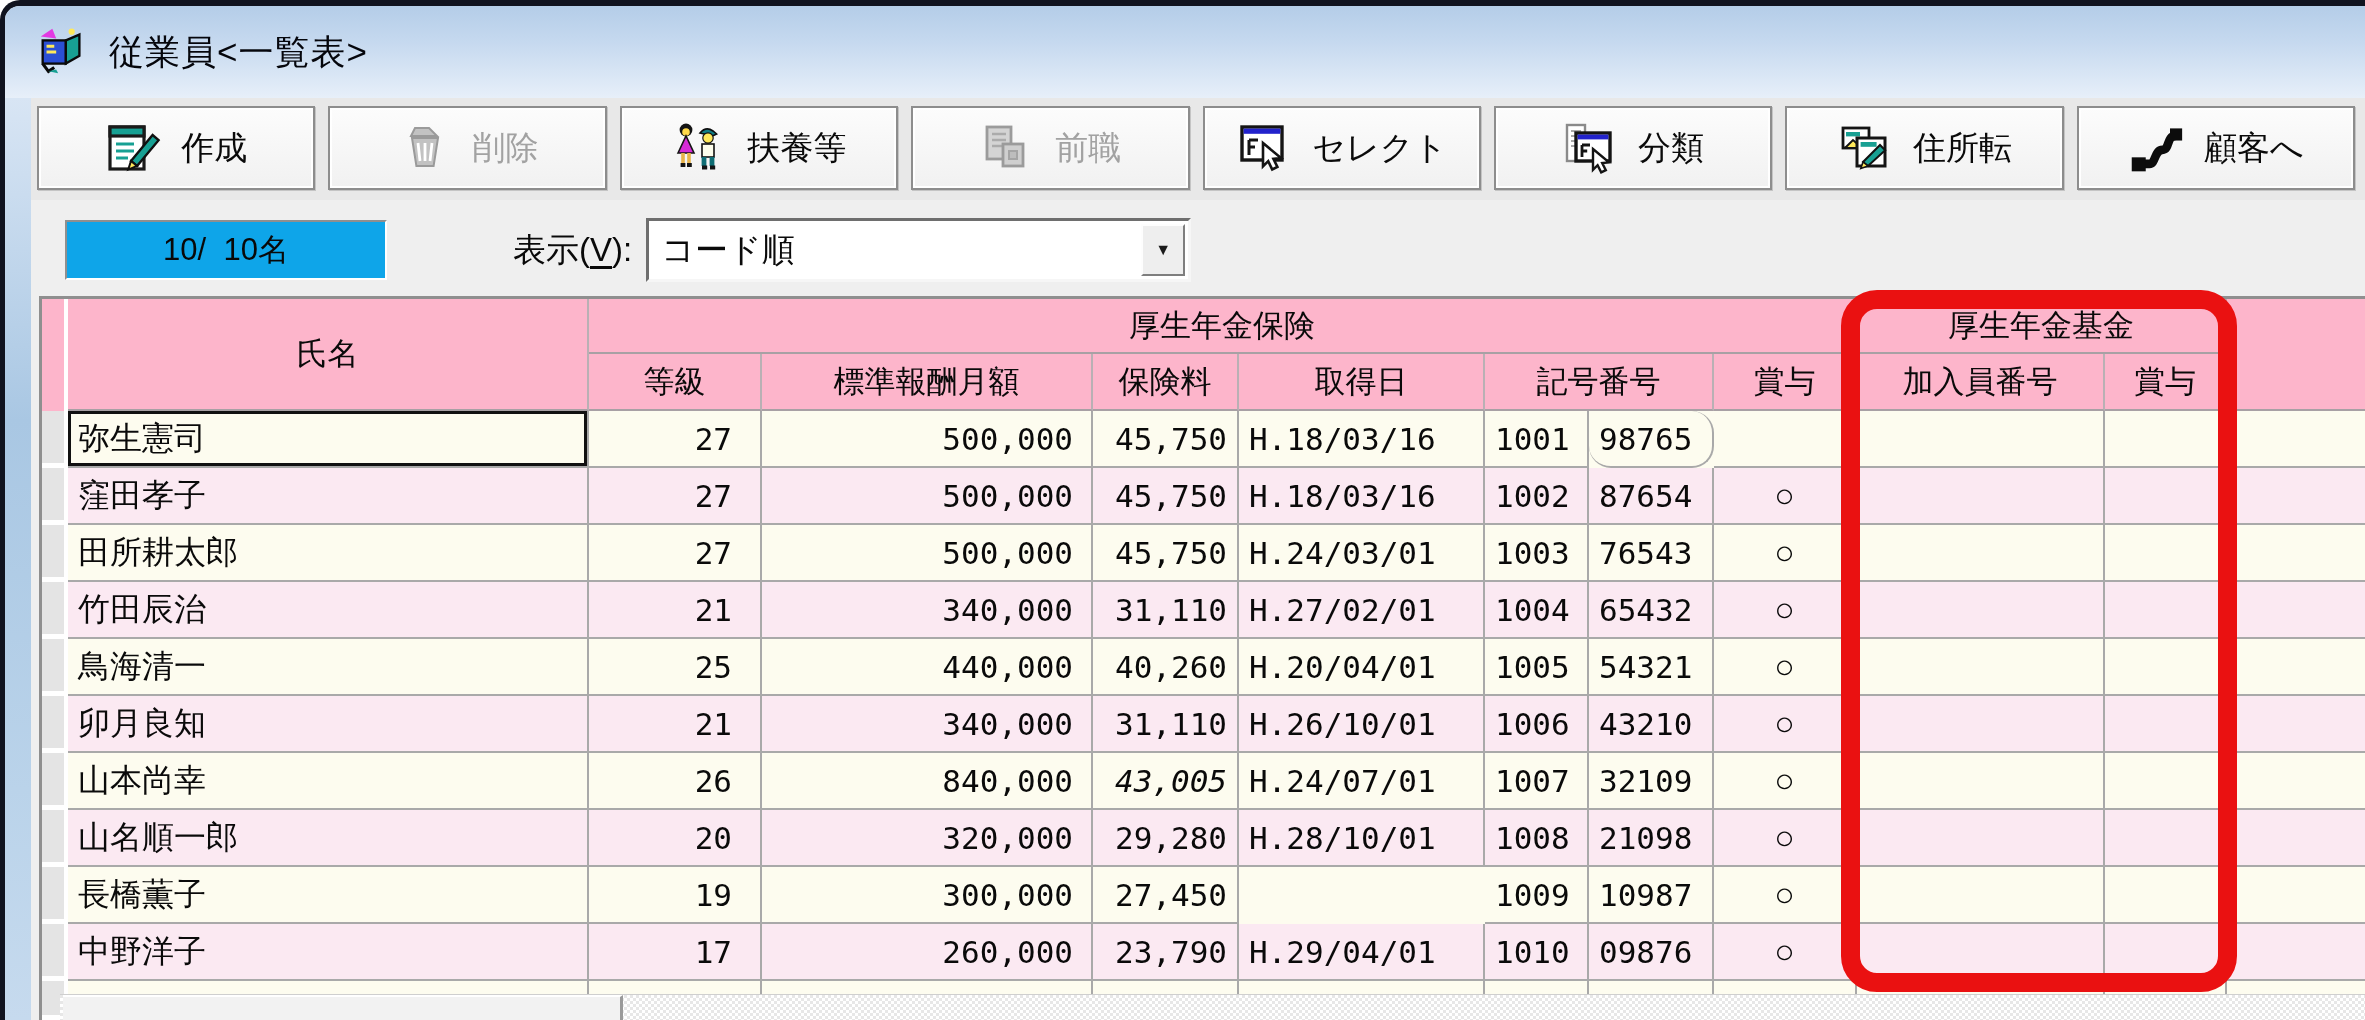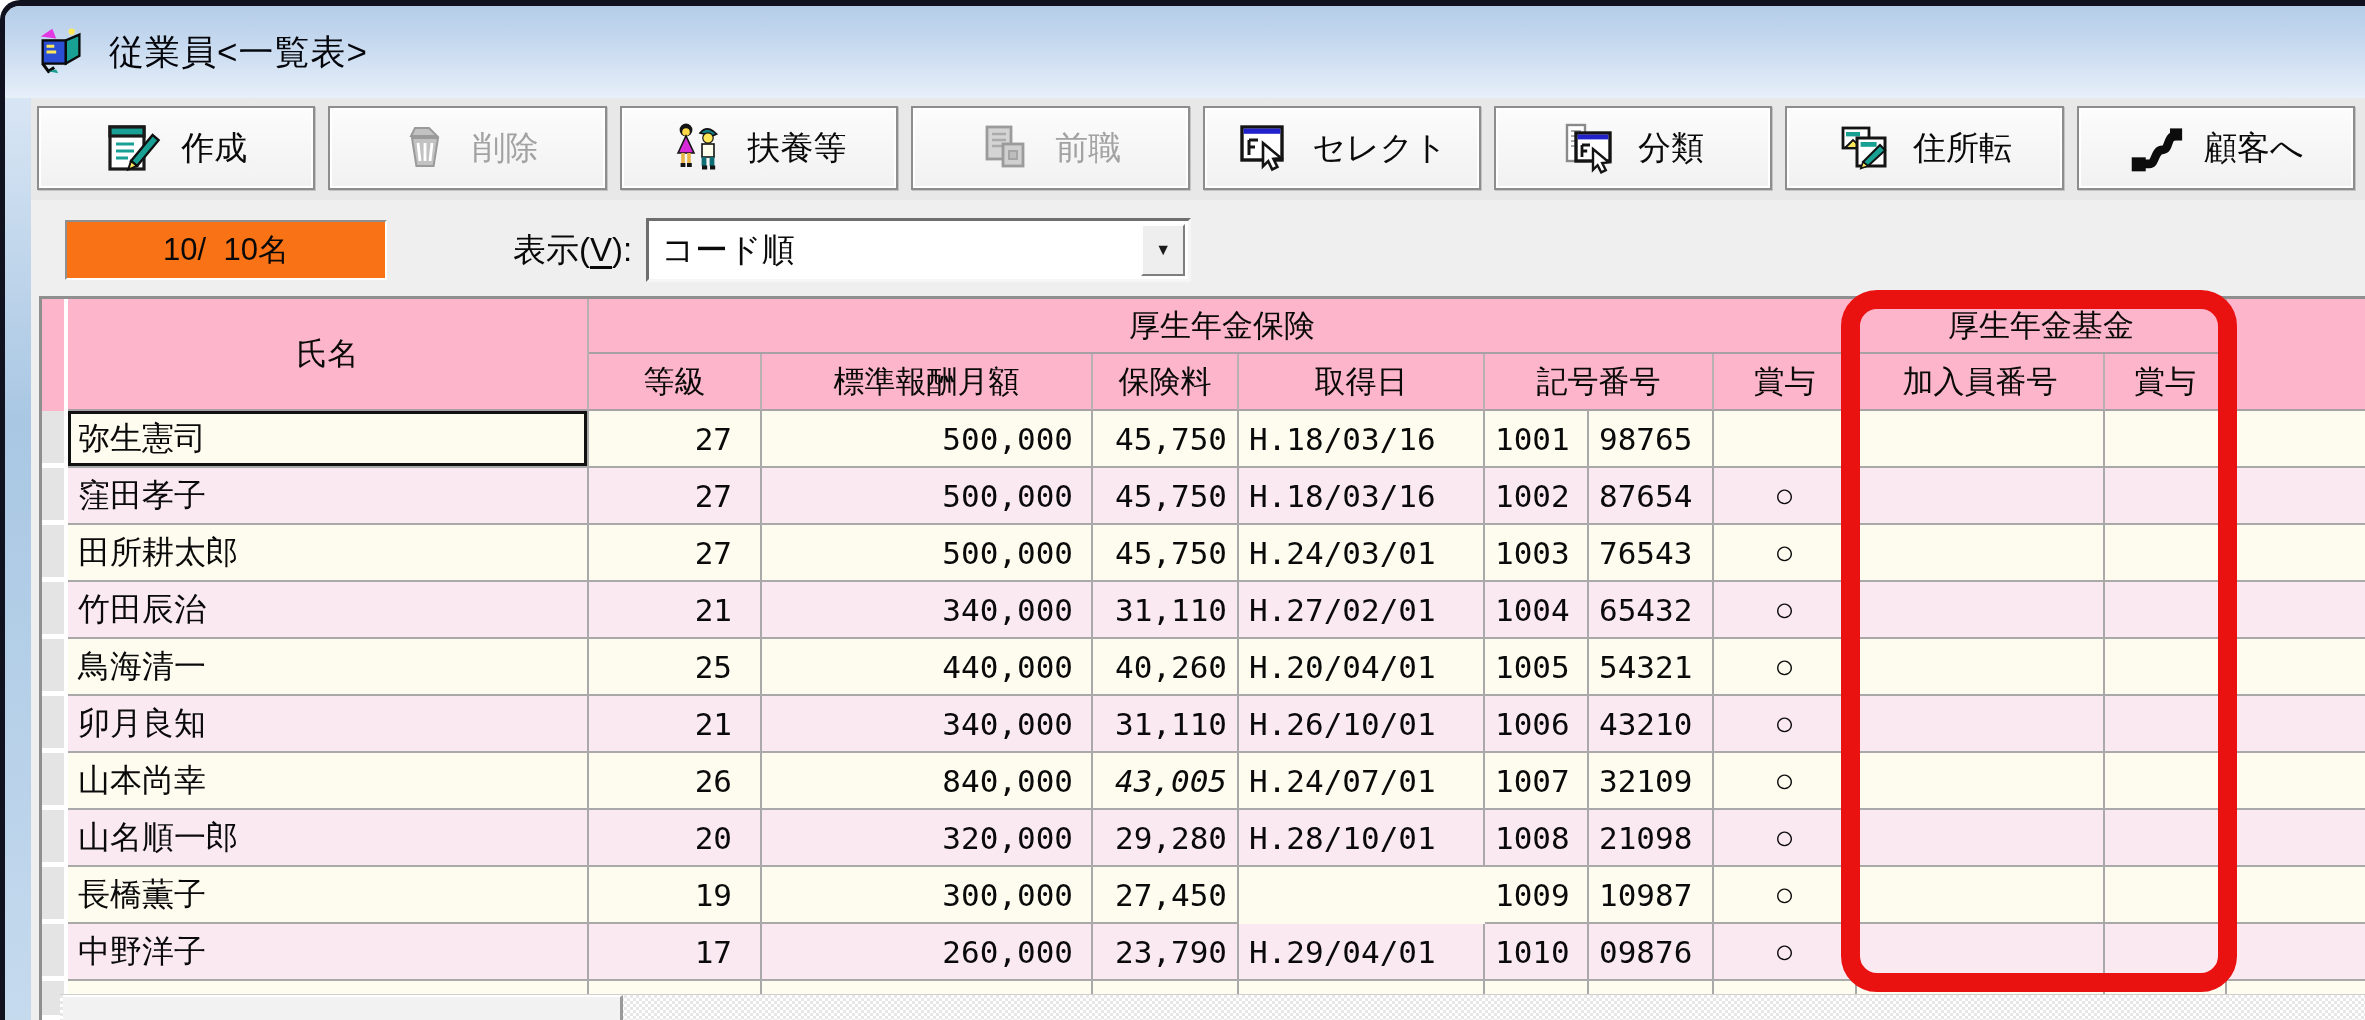--- a/index.html
+++ b/index.html
@@ -27,21 +27,21 @@
   .tbtn { flex:1 1 0; height:84px; display:flex; align-items:center; justify-content:center;
           gap:20px; background:linear-gradient(#fcfcfc,#f1f1f1);
           border:2px solid #8d8d8d; box-shadow:inset 0 0 0 2px #ffffff,1px 1px 0 #c4c4c4;
           font-size:33px; color:#0a0a0a; cursor:default; }
   .tbtn svg { width:56px; height:56px; flex:0 0 auto; }
   .tbtn.disabled { color:#a2a2a2; }
 
   
   .controlbar { position:absolute; top:194px; left:26px; right:0; height:100px;
                 background:#efefef; display:flex; align-items:center; }
-  .count-box { margin-left:34px; width:322px; height:60px; background:#f97316;
+  .count-box { margin-left:34px; width:322px; height:60px; background:#0ea5e9;
                border-top:2px solid #8f8f8f; border-left:2px solid #8f8f8f;
                border-bottom:2px solid #ffffff; border-right:2px solid #ffffff;
                display:flex; align-items:center; justify-content:center;
                font-size:31px; white-space:pre; color:#090909; }
   .display-label { margin-left:126px; font-size:33px; color:#090909; }
   .display-label .accel { text-decoration:underline; text-underline-offset:5px; }
   .combo { margin-left:14px; width:545px; height:64px; background:#ffffff; position:relative;
            border:3px solid; border-color:#6e6e6e #f6f6f6 #f6f6f6 #6e6e6e;
            display:flex; align-items:center; padding-left:12px; font-size:33px; color:#0a0a0a; }
   .combo-arrow { position:absolute; right:3px; top:3px; bottom:3px; width:44px;
@@ -221,21 +221,21 @@
       <div class="hcell h-r2" style="grid-column:10">加入員番号</div>
       <div class="hcell h-r2" style="grid-column:11">賞与</div>
 
   <div class="cell sel" style="grid-area: 3 / 1;"></div>
   <div class="cell al cream focused" style="grid-area: 3 / 2;">弥生憲司</div>
   <div class="cell mono num-grade cream" style="grid-area: 3 / 3;">27</div>
   <div class="cell mono num-monthly cream" style="grid-area: 3 / 4;">500,000</div>
   <div class="cell mono num-premium cream" style="grid-area: 3 / 5;">45,750</div>
   <div class="cell mono al cream" style="grid-area: 3 / 6;">H.18/03/16</div>
   <div class="cell mono al cream" style="grid-area: 3 / 7;">1001</div>
-  <div class="cell mono al cream" style="grid-area: 3 / 8;">98765</div>
+  <div class="cell mono al cream" style="grid-area: 3 / 8; border-radius: 22px;">98765</div>
   <div class="cell ctr cream" style="grid-area: 3 / 9;"></div>
   <div class="cell cream" style="grid-area: 3 / 10;"></div>
   <div class="cell cream" style="grid-area: 3 / 11;"></div>
   <div class="cell filler cream" style="grid-area: 3 / 12;"></div>
 
   <div class="cell sel" style="grid-area: 4 / 1;"></div>
   <div class="cell al pink" style="grid-area: 4 / 2;">窪田孝子</div>
   <div class="cell mono num-grade pink" style="grid-area: 4 / 3;">27</div>
   <div class="cell mono num-monthly pink" style="grid-area: 4 / 4;">500,000</div>
   <div class="cell mono num-premium pink" style="grid-area: 4 / 5;">45,750</div>

